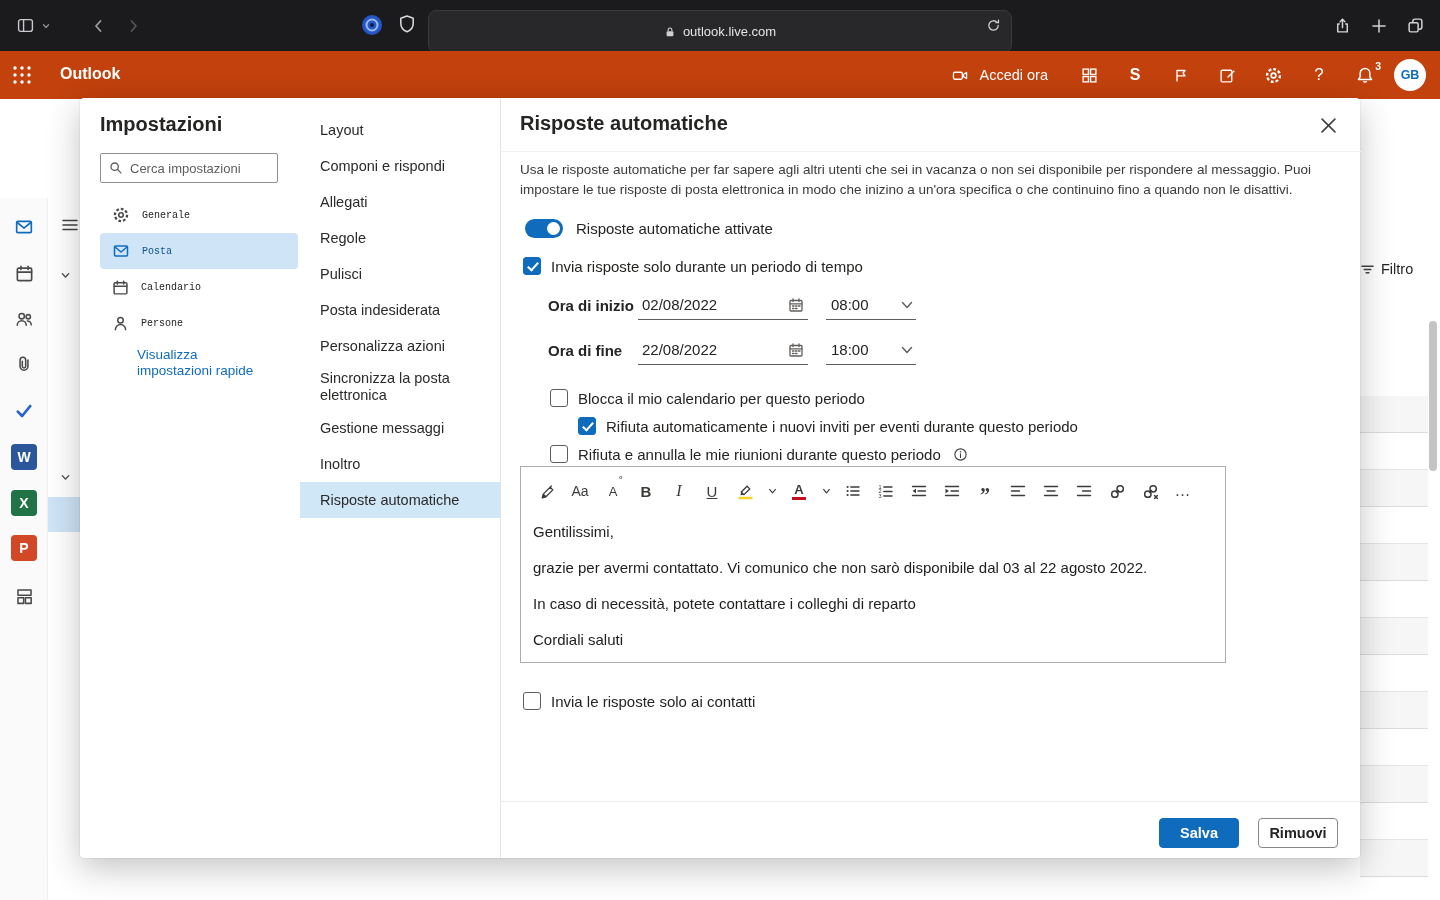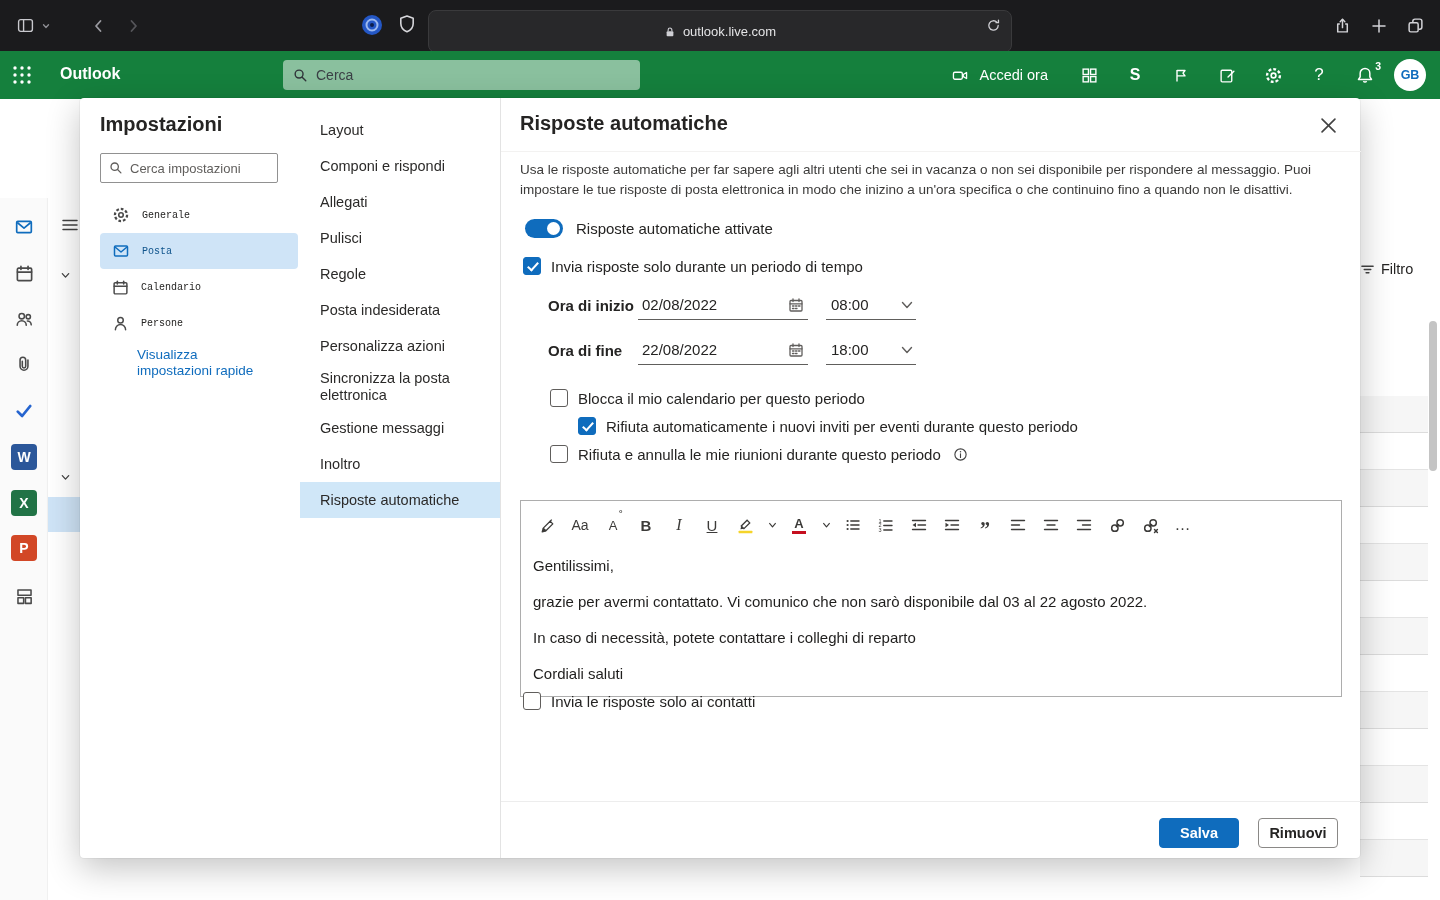--- a/index.html
+++ b/index.html
@@ -10,21 +10,21 @@
   
   .browser-bar{position:absolute;left:0;top:0;width:1440px;height:51px;background:#1b1b1d;}
   .bb-left{position:absolute;left:16px;top:0;height:51px;display:flex;align-items:center;gap:14px;color:#c9c9ce;}
   .bb-left .dim{color:#55555a;}
   .bb-ext{position:absolute;top:13px;}
   .url-bar{position:absolute;left:428px;top:10px;width:584px;height:43px;background:#28282a;border:1px solid #3a3a3c;border-radius:8px;display:flex;align-items:center;justify-content:center;gap:7px;color:#e4e4e6;font-size:13px;}
   .url-reload{position:absolute;right:10px;top:7px;color:#cfcfd4;}
   .bb-right{position:absolute;right:16px;top:0;height:51px;display:flex;align-items:center;gap:20px;color:#d3d3d7;}
 
   
-  .ms-bar{position:absolute;left:0;top:51px;width:1440px;height:48px;background:#15803d;color:#fff;}
+  .ms-bar{position:absolute;left:0;top:51px;width:1440px;height:48px;background:#c2410c;color:#fff;}
   .ms-waffle{position:absolute;left:12px;top:14px;width:20px;height:20px;}
   .ms-title{position:absolute;left:60px;top:14px;font-size:16px;font-weight:600;}
   .ms-search{position:absolute;left:283px;top:9px;width:357px;height:30px;background:rgba(255,255,255,.5);border-radius:4px;display:flex;align-items:center;gap:8px;padding:0 10px;color:#30343a;}
   .ms-search input{border:none;outline:none;background:transparent;font-size:14px;font-family:"Liberation Sans",sans-serif;width:280px;color:#222;}
   .ms-search input::placeholder{color:#3b4046;}
   .ms-right{position:absolute;right:8px;top:0;height:48px;display:flex;align-items:center;}
   .ms-iconbtn{width:46px;height:48px;display:flex;align-items:center;justify-content:center;position:relative;}
   .ms-signin{display:flex;align-items:center;gap:10px;font-size:14.5px;padding:0 18px 0 8px;height:48px;}
   .ms-badge{position:absolute;top:9px;right:7px;font-size:10.5px;font-weight:700;color:#fff;}
   .ms-avatar{width:32px;height:32px;border-radius:50%;background:#fff;color:#0f6cbd;font-size:12.5px;font-weight:700;display:flex;align-items:center;justify-content:center;margin:0 6px;}
@@ -81,21 +81,21 @@
   .period-row{position:absolute;left:22px;top:159px;}
   .date-row{position:absolute;left:47px;height:30px;display:flex;align-items:center;}
   .date-label{font-weight:700;font-size:15px;width:90px;}
   .field{height:30px;border-bottom:1px solid #605e5c;display:flex;align-items:center;position:relative;font-size:15px;}
   .f-date{width:170px;padding-left:4px;}
   .f-date .fico{position:absolute;right:4px;color:#605e5c;}
   .f-time{width:90px;margin-left:18px;padding-left:5px;}
   .f-time .fico{position:absolute;right:3px;color:#605e5c;}
   .opt-row{position:absolute;left:49px;}
   .info-ic{color:#424242;margin-left:2px;}
-  .editor{position:absolute;left:19px;top:402px;width:822px;height:197px;border:1px solid #adadad;}
+  .editor{position:absolute;left:19px;top:368px;width:706px;height:197px;border:1px solid #adadad;}
   .etb{display:flex;align-items:center;gap:9px;padding:11px 14px 5px;color:#3c3b39;}
   .tool{width:24px;height:26px;display:flex;flex-direction:column;align-items:center;justify-content:center;font-size:15px;cursor:pointer;}
   .tool.narrow{width:12px;}
   .t-font{font-size:14px;}
   .t-size{font-size:13px;position:relative;}
   .t-size::after{content:"\02DA";position:absolute;top:-3px;right:2px;font-size:12px;}
   .t-bold{font-weight:700;}
   .t-italic{font-style:italic;font-family:"Liberation Serif",serif;font-size:16px;}
   .t-under{text-decoration:underline;}
   .t-color span{display:block;font-size:13px;font-weight:600;line-height:13px;}
@@ -199,29 +199,20 @@
         <circle cx="3" cy="10" r="1.7"></circle>
         <circle cx="10" cy="10" r="1.7"></circle>
         <circle cx="17" cy="10" r="1.7"></circle>
         <circle cx="3" cy="17" r="1.7"></circle>
         <circle cx="10" cy="17" r="1.7"></circle>
         <circle cx="17" cy="17" r="1.7"></circle>
       </svg>
   </span>
   <span class="ms-title">Outlook</span>
 
-  <div class="ms-search">
-    <span>
-      <svg width="15" height="15" viewBox="0 0 16 16" stroke="currentColor" fill="none" stroke-width="1.5" stroke-linecap="round">
-          <circle cx="6.5" cy="6.5" r="4.2"></circle>
-          <line x1="9.8" y1="9.8" x2="13.6" y2="13.6"></line>
-        </svg>
-    </span>
-    <input type="text" placeholder="Cerca" style="">
-  </div>
 
   <div class="ms-right">
     <div class="ms-signin">
       <span>
         <svg width="18" height="15" viewBox="0 0 16 16" stroke="#fff" fill="none" stroke-width="1.4" stroke-linejoin="round">
             <rect x="1" y="4.5" width="9.5" height="7.5" rx="1.5"></rect>
             <path d="M11.5 7 L15 4.8 V11.2 L11.5 9.2 Z"></path>
           </svg>
       </span>
       <span>Accedi ora</span>
@@ -411,22 +402,22 @@
       </div>
     </div>
     <div class="quick-link">Visualizza impostazioni rapide</div>
   </div>
 
   <div class="cat-col">
     <div class="cat-col-inner">
       <div class="cat-item">Layout</div>
       <div class="cat-item">Componi e rispondi</div>
       <div class="cat-item">Allegati</div>
+      <div class="cat-item">Regole</div>
       <div class="cat-item">Pulisci</div>
-      <div class="cat-item">Regole</div>
       <div class="cat-item">Posta indesiderata</div>
       <div class="cat-item">Personalizza azioni</div>
       <div class="cat-item two">Sincronizza la posta elettronica</div>
       <div class="cat-item">Gestione messaggi</div>
       <div class="cat-item">Inoltro</div>
       <div class="cat-item sel">Risposte automatiche</div>
     </div>
   </div>
 
   <div class="main-col">

